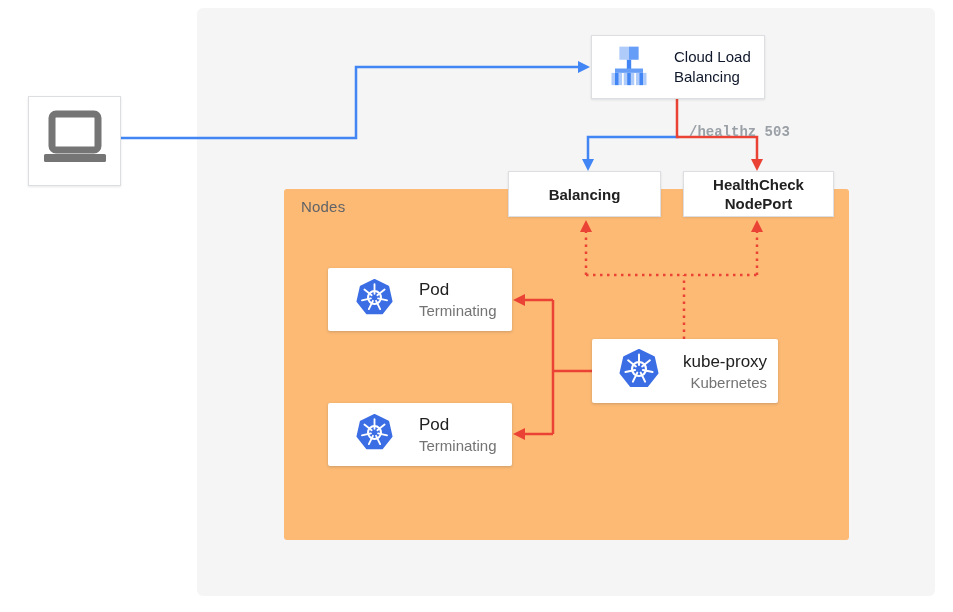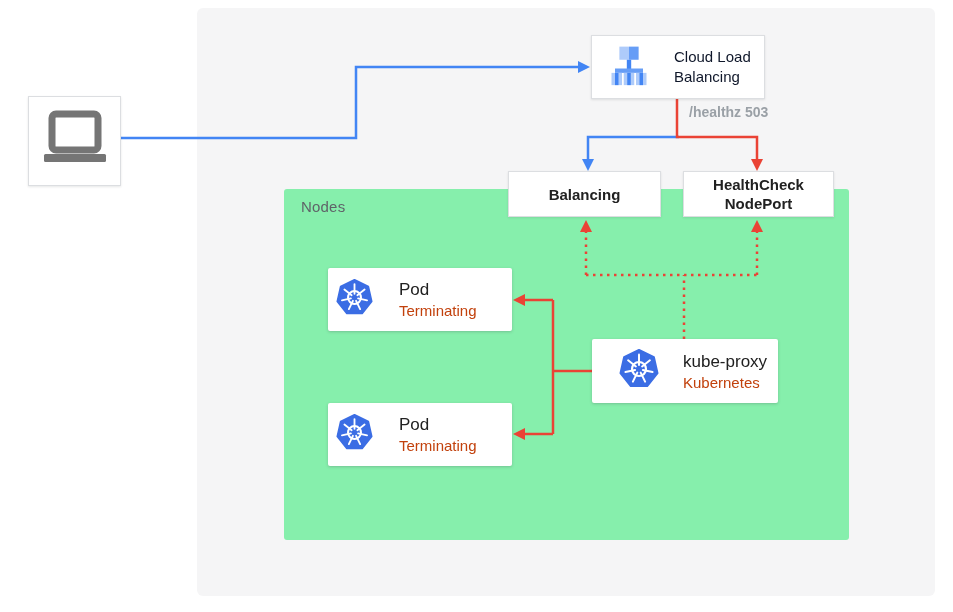--- a/index.html
+++ b/index.html
@@ -6,54 +6,54 @@
   .canvas{
     position:relative;width:953px;height:612px;background:#ffffff;overflow:hidden;
     font-family:"Liberation Sans","DejaVu Sans",sans-serif;
   }
   .panel{
     position:absolute;left:197px;top:8px;width:738px;height:588px;
     background:#f5f5f6;border-radius:6px;
   }
   .nodes-box{
     position:absolute;left:284px;top:189px;width:565px;height:351px;
-    background:#86efac;border-radius:3px;
+    background:#fdba74;border-radius:3px;
   }
   .nodes-label{
     position:absolute;left:17px;top:9px;font-size:15px;color:#5f6368;letter-spacing:.2px;
   }
   svg.wires{position:absolute;left:0;top:0;width:953px;height:612px;pointer-events:none;}
 
   .node{
     position:absolute;background:#ffffff;box-sizing:border-box;
     display:flex;align-items:center;
   }
   .bordered{border:1px solid #dcdee1;box-shadow:0 1px 2px rgba(60,64,67,.12);}
   .shadowed{box-shadow:0 1px 3px rgba(60,64,67,.25);border-radius:2px;}
 
   .client{left:28px;top:96px;width:93px;height:90px;justify-content:center;}
 
   .clb{left:591px;top:35px;width:174px;height:64px;padding-left:16px;gap:24px;}
   .clb-label{font-size:15px;line-height:20px;color:#0f172a;width:84px;}
 
   .healthz{
-    position:absolute;left:689px;top:104px;font-size:14px;font-weight:bold;color:#9aa0a6;
+    position:absolute;left:689px;top:124px;font-size:14px;font-weight:bold;color:#9aa0a6;font-family:Liberation Mono, monospace;
   }
 
   .port{justify-content:center;text-align:center;font-weight:bold;color:#212121;font-size:15px;line-height:19px;}
   .nodeport{left:508px;top:171px;width:153px;height:46px;}
   .hcport{left:683px;top:171px;width:151px;height:46px;}
   .hcport .wrap{width:120px;margin:0 auto;}
 
-  .kcard{padding-left:8px;gap:26px;}
+  .kcard{padding-left:28px;gap:26px;}
   .pod1{left:328px;top:268px;width:184px;height:63px;}
   .pod2{left:328px;top:403px;width:184px;height:63px;}
   .kproxy{left:592px;top:339px;width:186px;height:64px;padding-left:27px;gap:24px;}
   .ktitle{font-size:17px;color:#212121;line-height:22px;}
-  .ksub{font-size:15px;color:#c2410c;line-height:19px;}
+  .ksub{font-size:15px;color:#737373;line-height:19px;text-align:right;}
 </style>
 </head>
 <body>
 
 <div class="canvas">
 
   <div class="panel"></div>
 
   <div class="nodes-box">
     <div class="nodes-label">Nodes</div>

